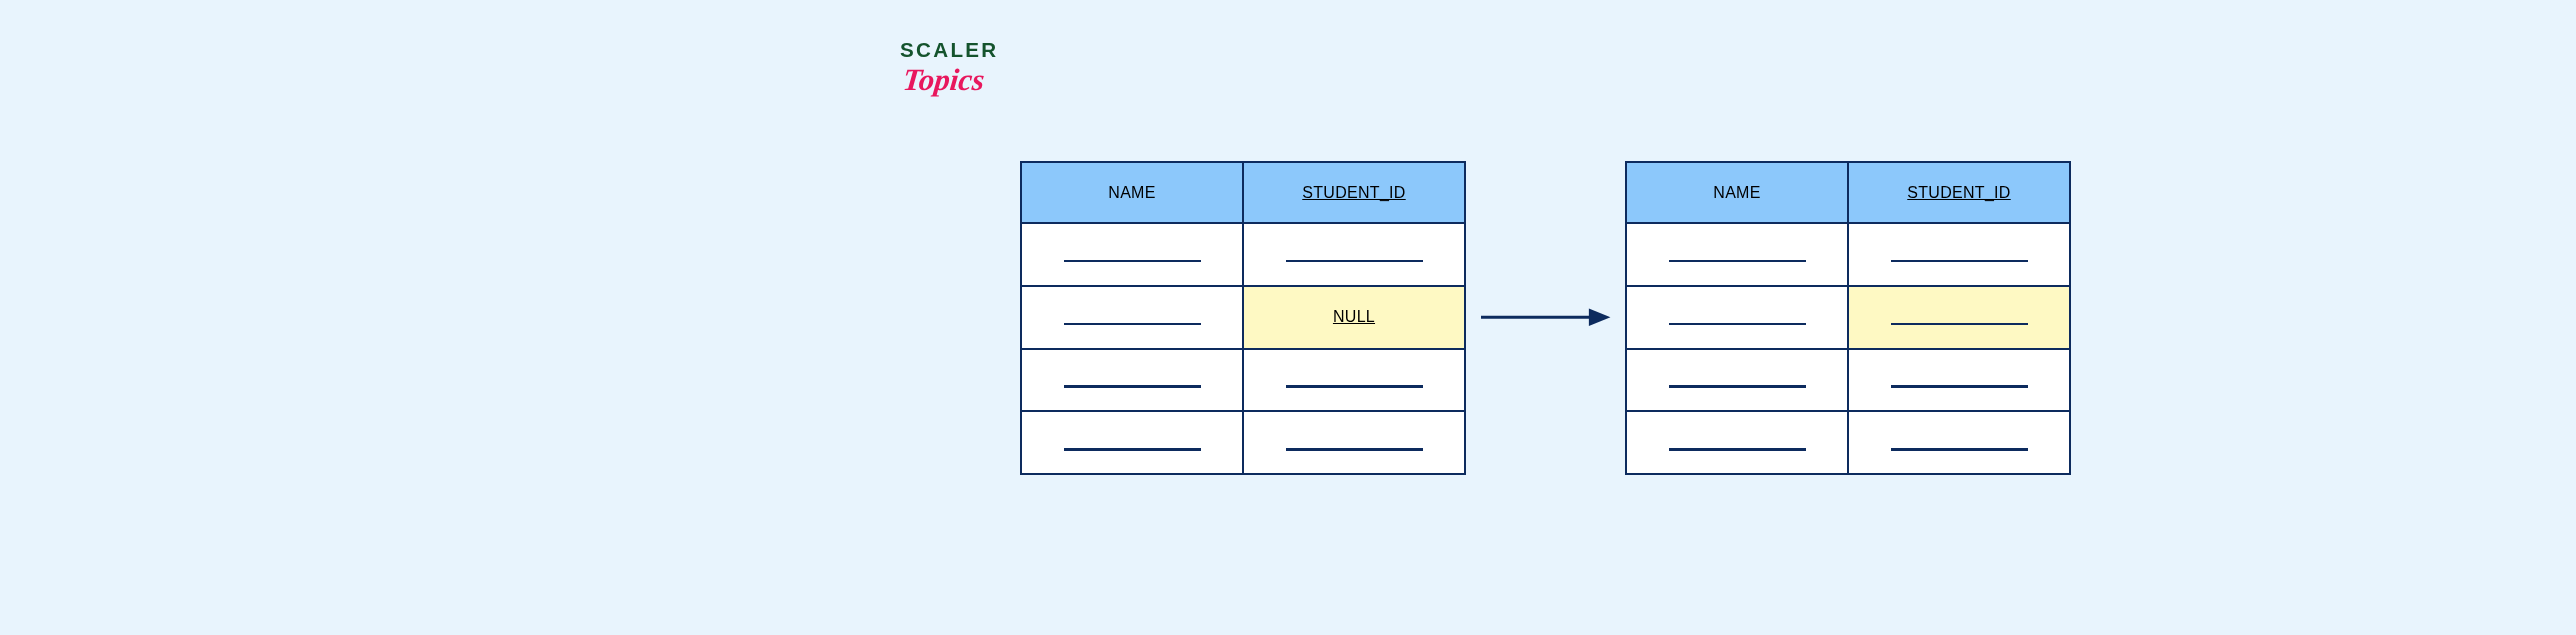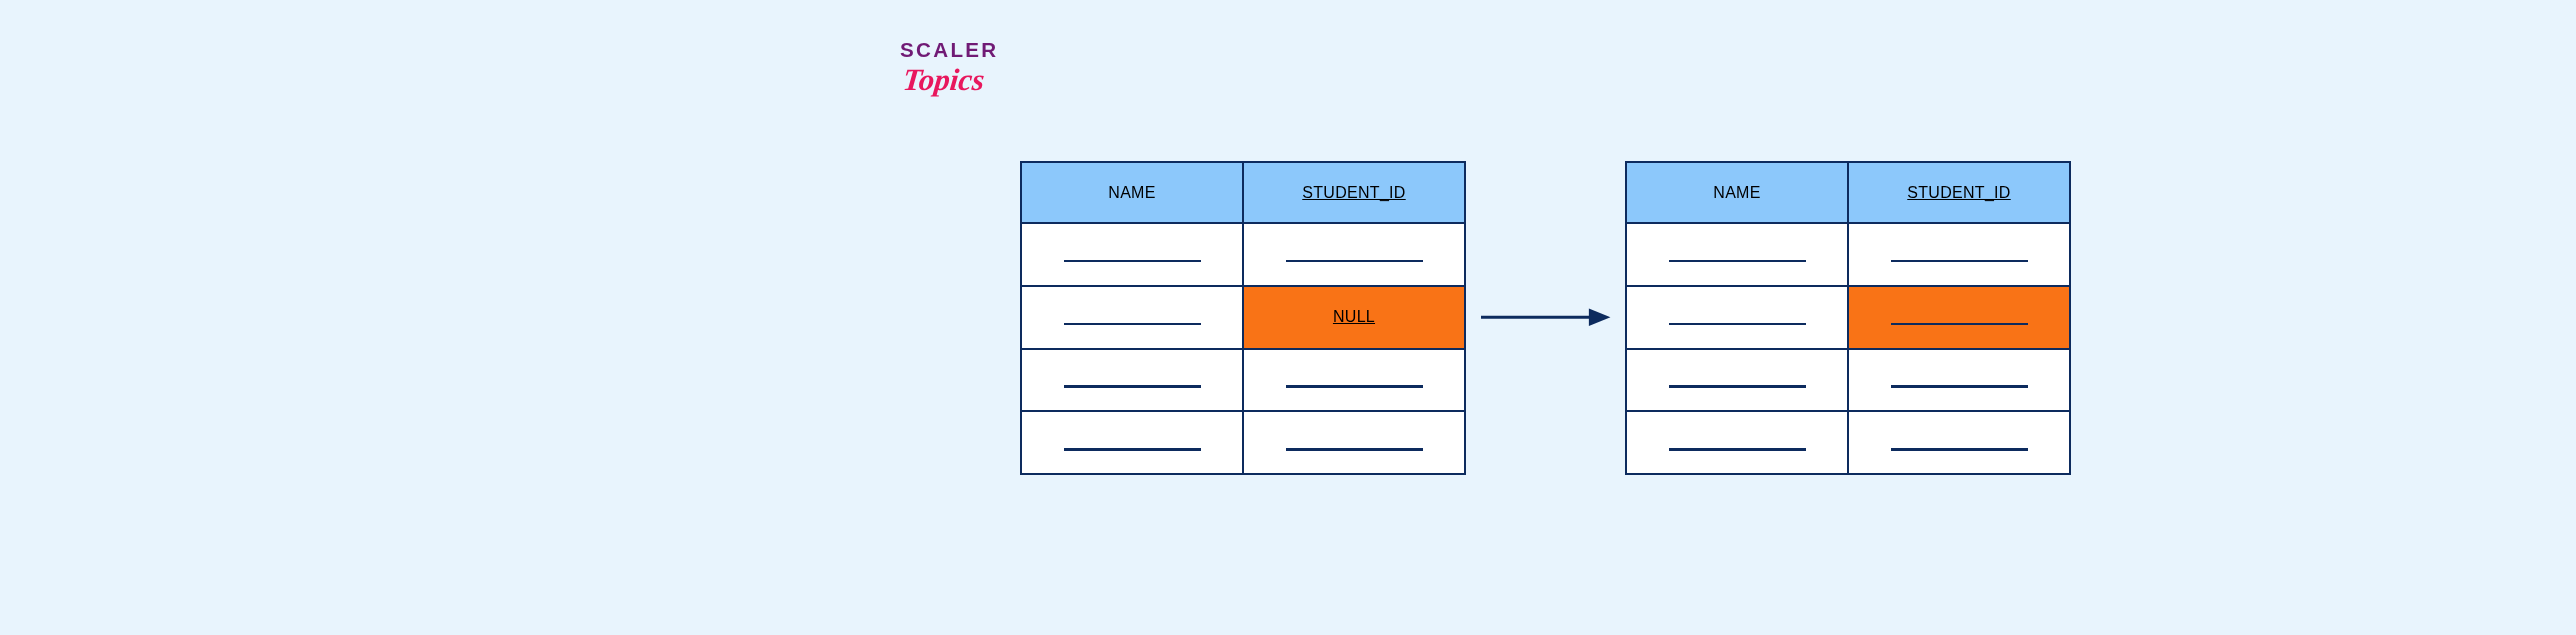--- a/index.html
+++ b/index.html
@@ -21,21 +21,21 @@
     left: 900px;
     top: 40px;
     width: 134px;
     height: 72px;
   }
   .logo-scaler {
     font-family: "Liberation Sans", sans-serif;
     font-weight: bold;
     font-size: 20.6px;
     letter-spacing: 2.3px;
-    color: #701a75;
+    color: #14532d;
     line-height: 1;
     white-space: nowrap;
   }
   .logo-topics {
     font-family: "Liberation Serif", serif;
     font-style: italic;
     font-weight: bold;
     font-size: 31px;
     color: #e8175d;
     line-height: 1;
@@ -83,21 +83,21 @@
   .t-cell:last-child { border-right: none; text-decoration: underline; }
 
   .header-row .t-cell {
     background: #8cc8fb;
     font-size: 16px;
     font-weight: normal;
     color: #000000;
     letter-spacing: 0.3px;
   }
 
-  .t-cell.pink { background: #f97316; }
+  .t-cell.pink { background: #fef9c3; }
 
   .cell-null {
     font-size: 16px;
     color: #000000;
     letter-spacing: 0.3px;
   }
 
   .value-line {
     display: block;
     width: 137px;

